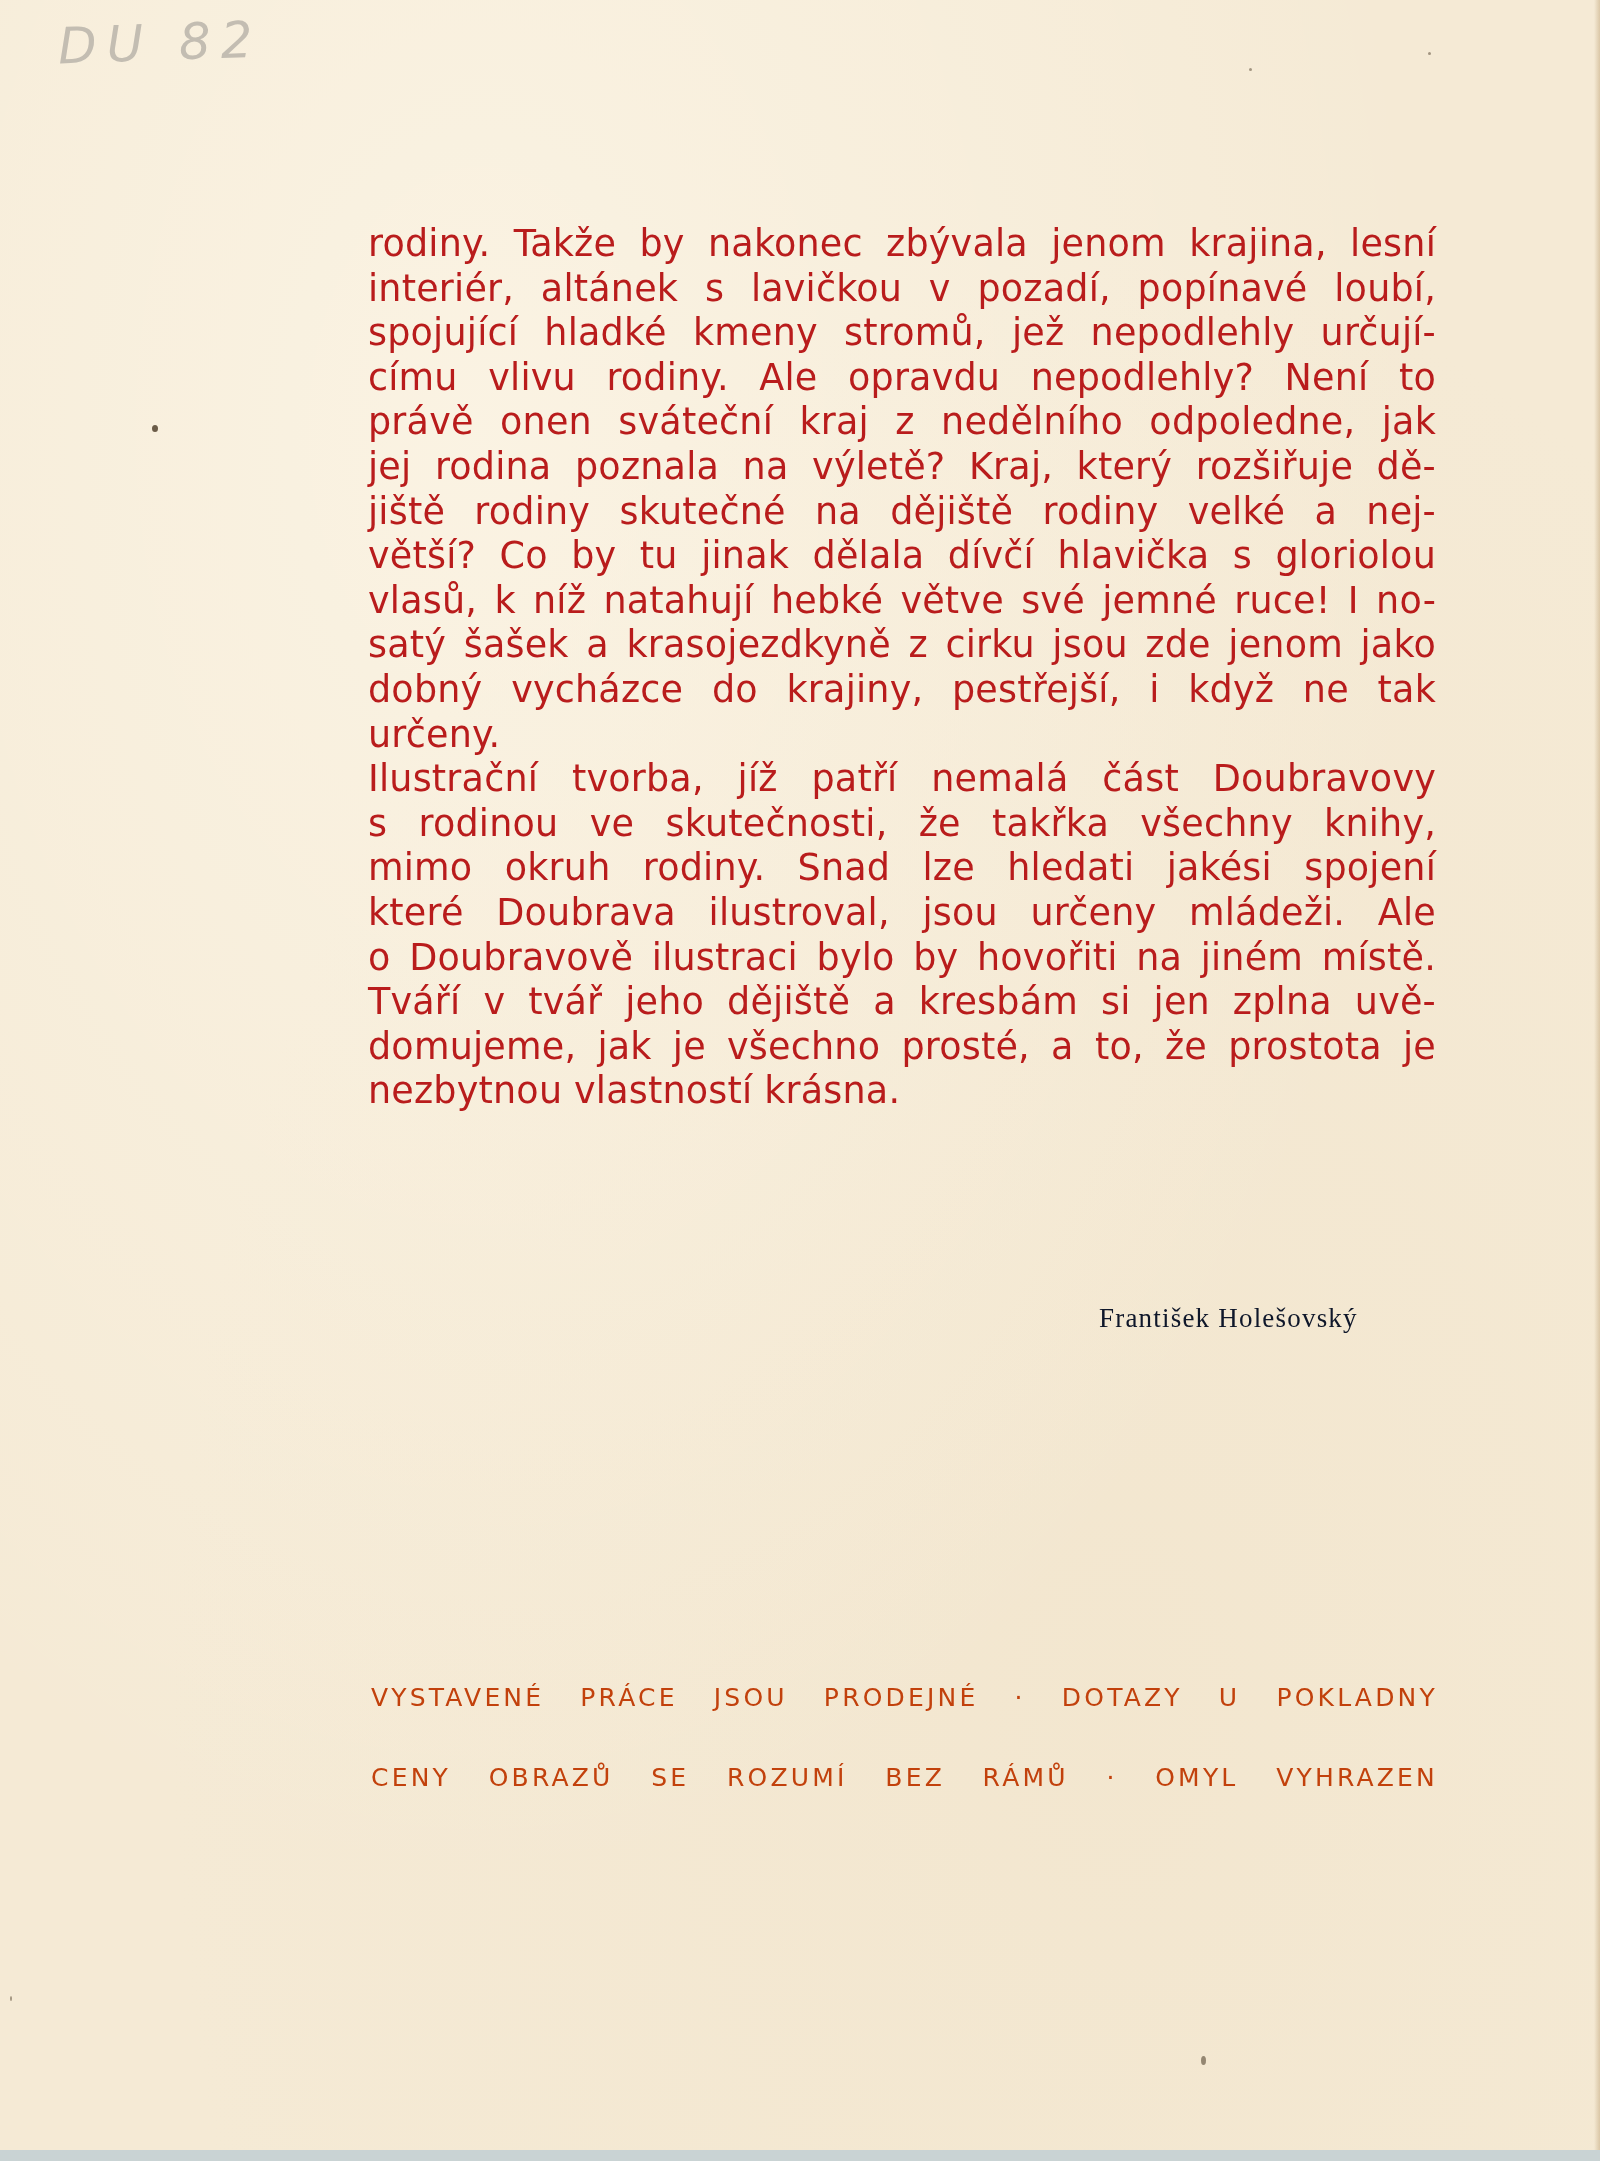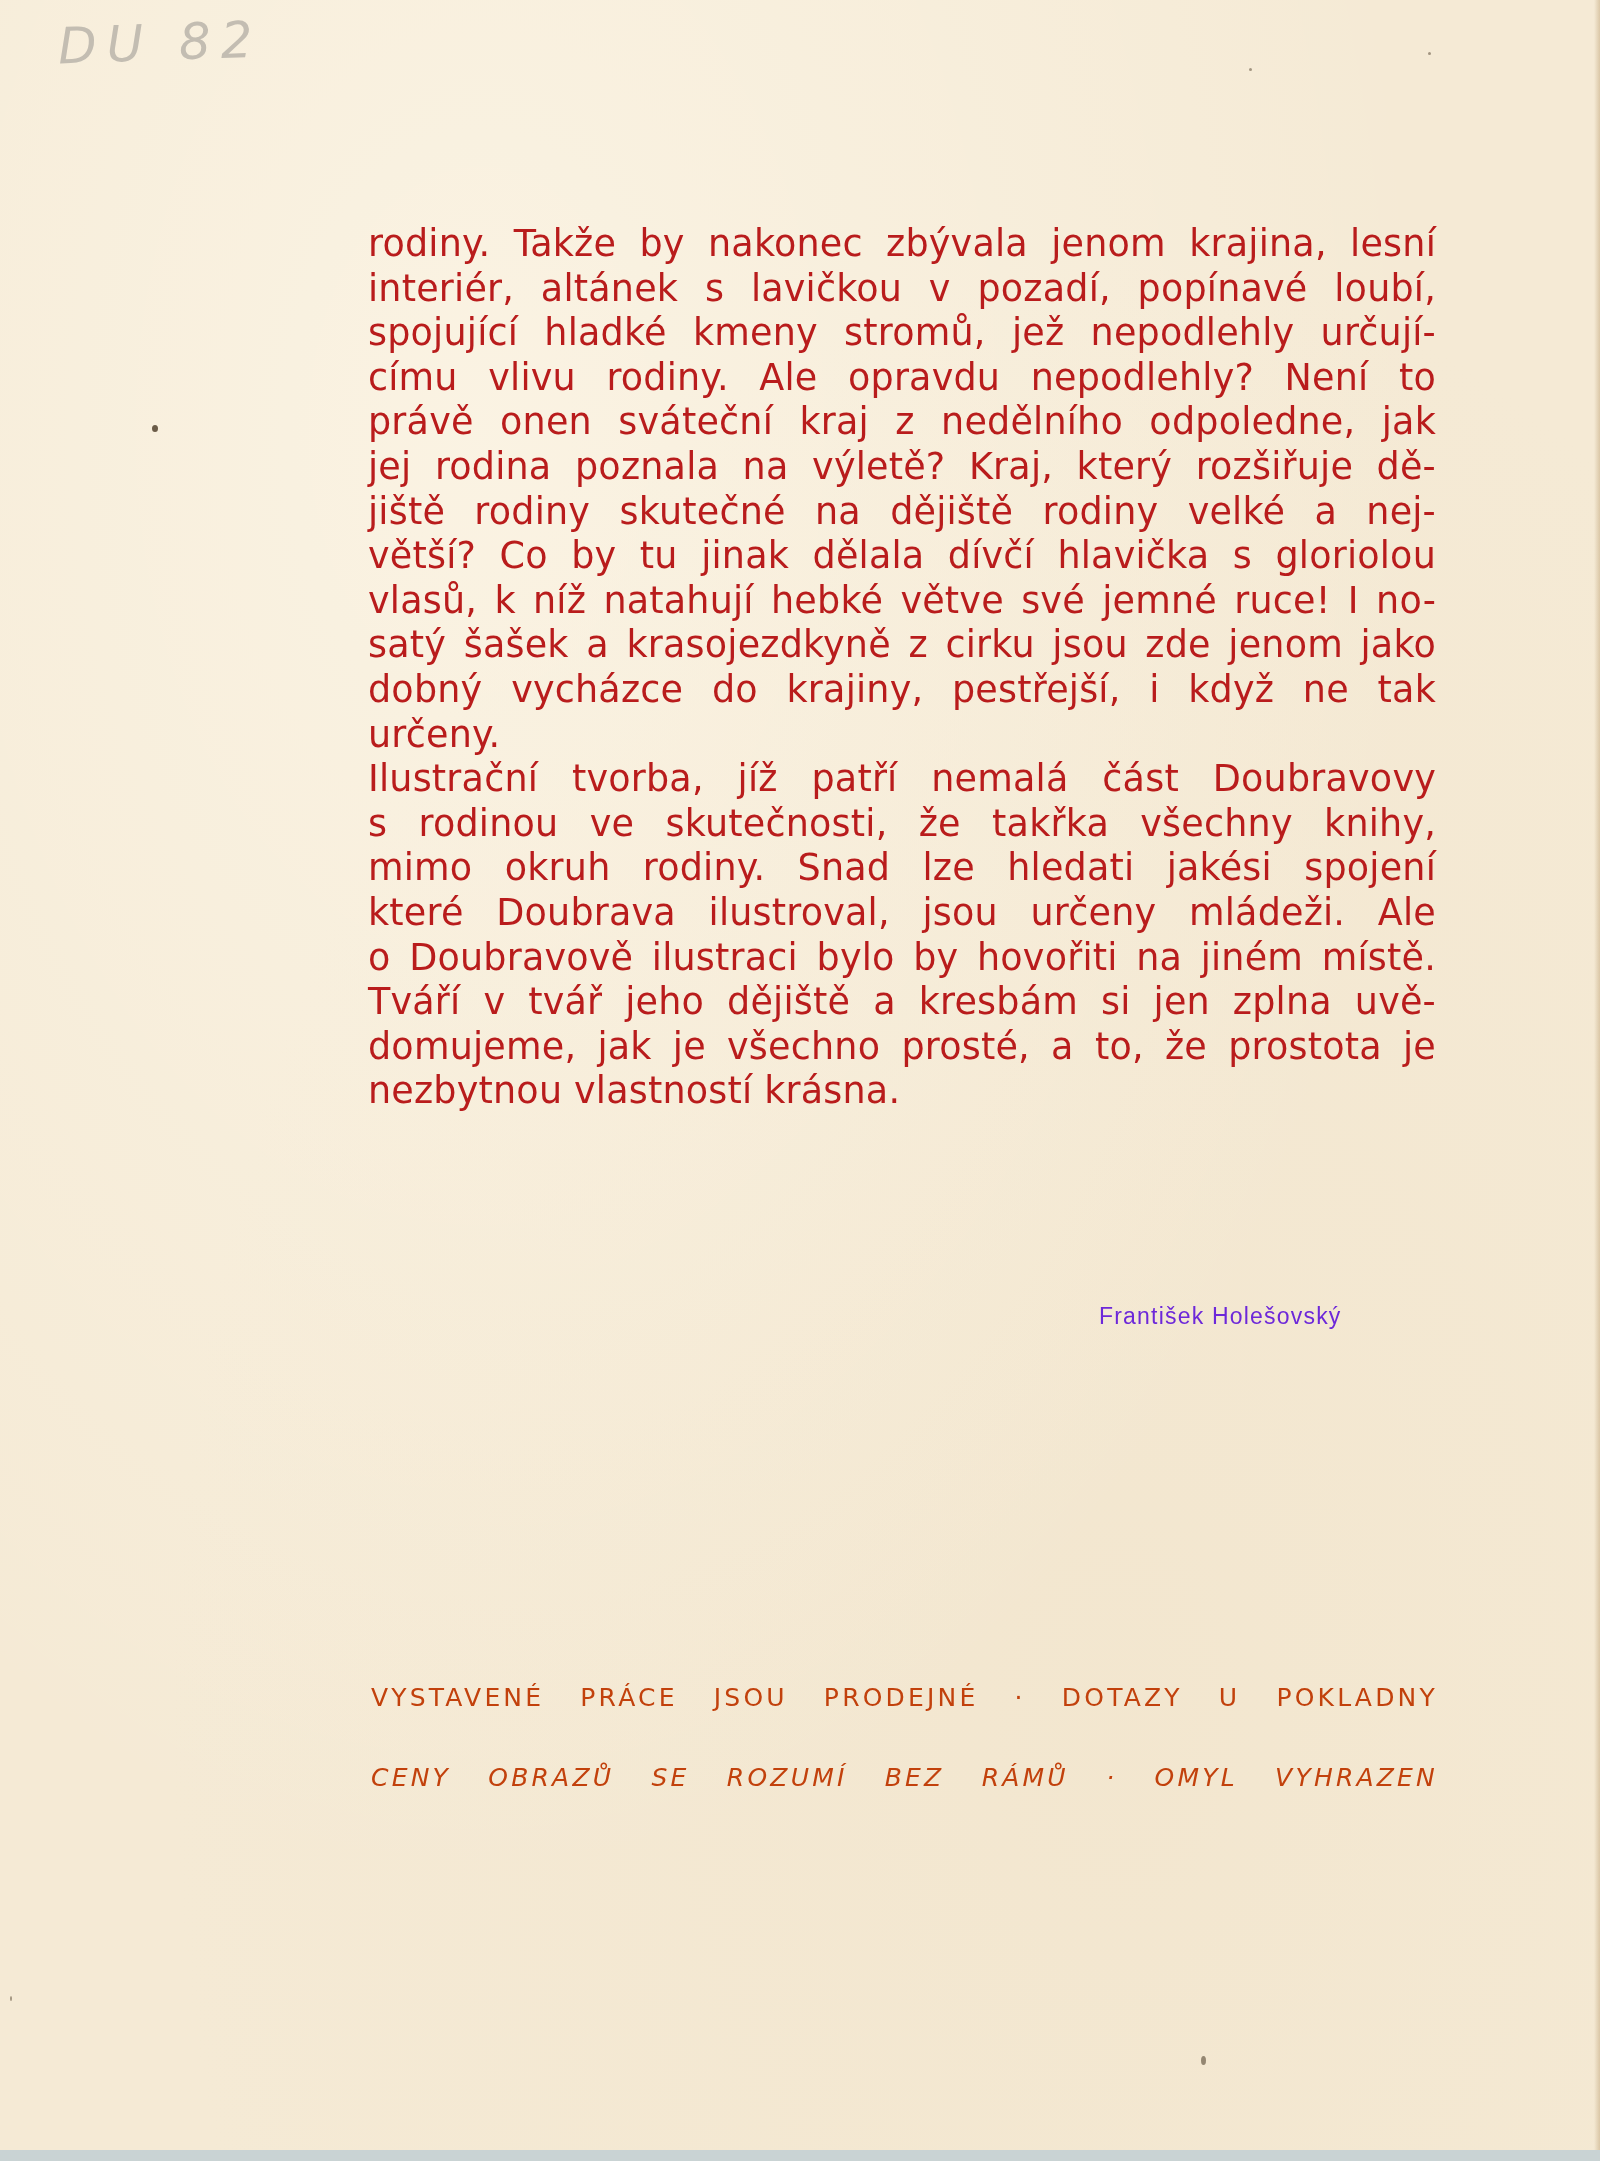--- a/index.html
+++ b/index.html
@@ -64,40 +64,40 @@
       text-align: justify;
       text-align-last: justify;
     }
     .line.last {
       text-align-last: left;
     }
     .signature {
       position: absolute;
       left: 1099px;
       top: 1303px;
-      font-family: Liberation Sans, sans-serif;
-      font-size: 23px;
+      font-family: Liberation Serif, serif;
+      font-size: 27px;
       letter-spacing: 1.2px;
-      color: #6d28d9;
+      color: #0f172a;
       white-space: nowrap;
     }
     .notice {
       position: absolute;
       left: 371px;
       width: 1067px;
       font-family: "DejaVu Sans", sans-serif;
       font-size: 25px;
       letter-spacing: 3.2px;
       color: #c2410c;
       white-space: nowrap;
       text-align: justify;
       text-align-last: justify;
     }
     .notice-1 { top: 1683px; }
-    .notice-2 { top: 1763px; font-style: italic; }
+    .notice-2 { top: 1763px; }
     .dot {
       position: absolute;
       border-radius: 50%;
       background: #6b5c48;
     }
   </style>
 </head>
 <body>
 
 <div class="paper"></div>

